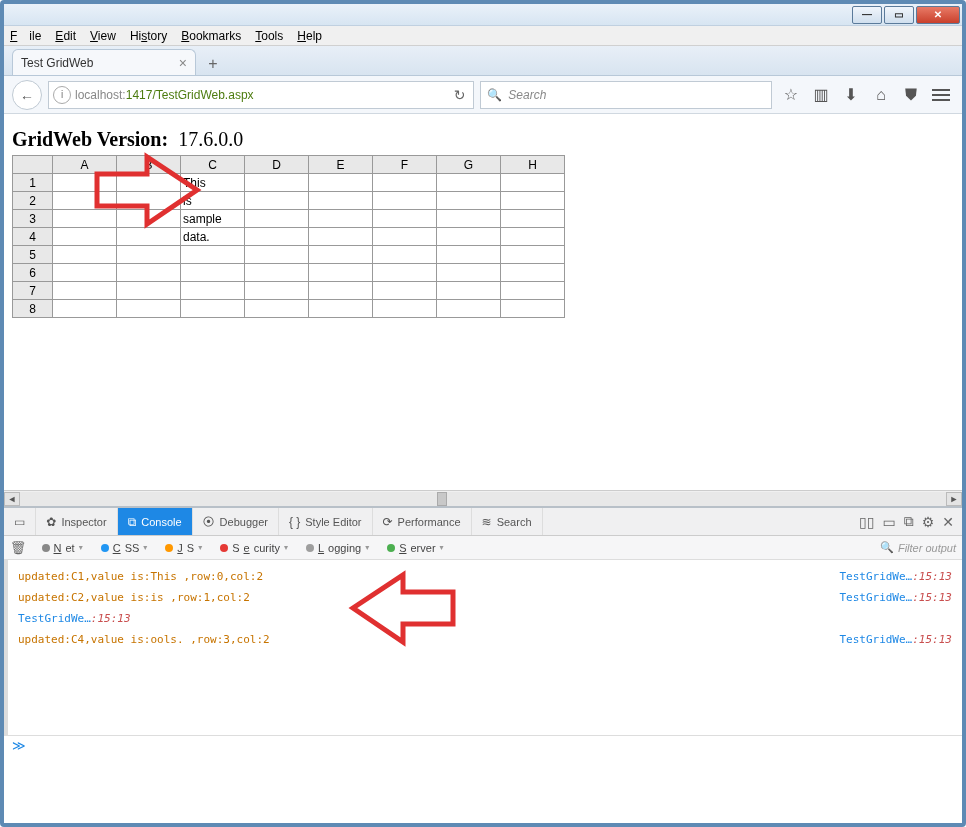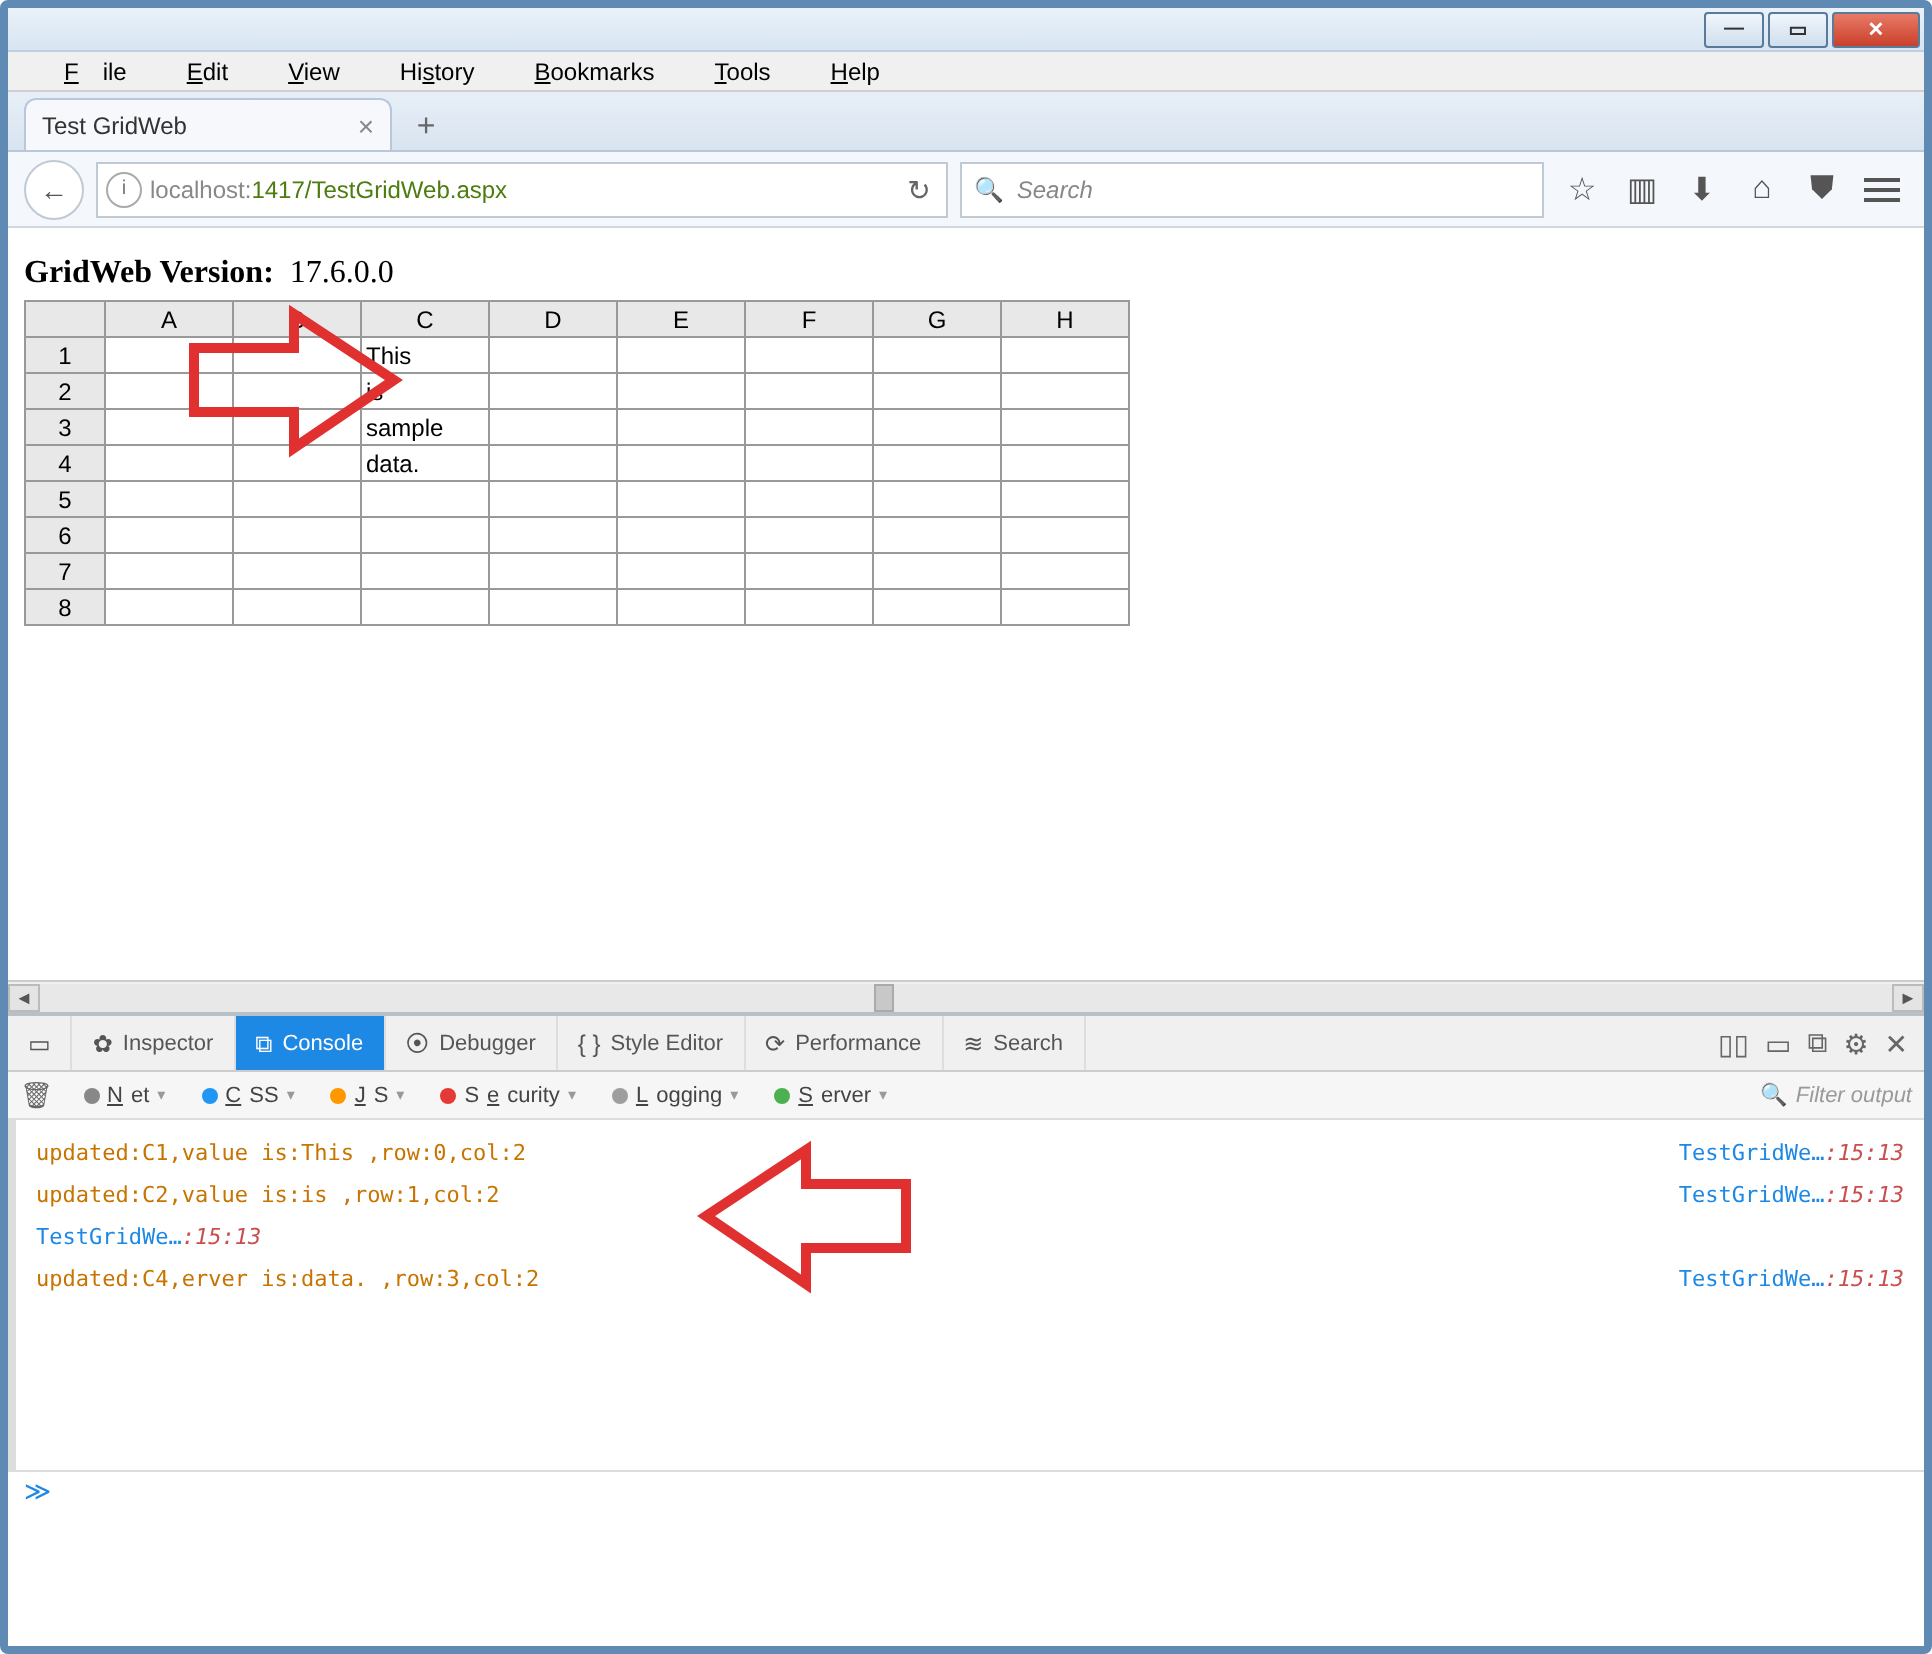--- a/index.html
+++ b/index.html
@@ -6,21 +6,21 @@
 body { font-family: "Segoe UI", Tahoma, sans-serif; font-size: 12px; background: #fff; width: 966px; height: 827px; position: relative; border: 4px solid #5e8ab4; border-radius: 4px; overflow: hidden; }
 
 
 .titlebar { height: 22px; background: linear-gradient(to bottom, #eaf1f9, #d7e5f2); border-bottom: 1px solid #c0d0e0; display: flex; align-items: center; justify-content: flex-end; padding: 0 2px; }
 .win-controls { display: flex; gap: 0; }
 .win-btn { width: 30px; height: 18px; border: 1px solid #5a7a9a; border-radius: 2px; margin-left: 2px; display: flex; align-items: center; justify-content: center; font-size: 10px; font-weight: bold; color: #333; background: linear-gradient(to bottom, #f0f5fb, #d0dfee); }
 .win-btn.close { background: linear-gradient(to bottom, #e87a66, #c9402c); color: #fff; width: 44px; }
 .win-btn.max { background: linear-gradient(to bottom, #f0f5fb, #d0dfee); }
 
 
-.menubar { height: 20px; background: #f0f0f0; display: flex; align-items: center; padding: 0 22px; gap: 18px; border-bottom: 1px solid #d0d0d0; }
+.menubar { height: 20px; background: #f0f0f0; display: flex; align-items: center; padding: 0 0; gap: 2px; border-bottom: 1px solid #d0d0d0; }
 .menubar span { padding: 2px 6px; cursor: default; }
 .menubar span u { text-decoration: underline; }
 
 
 .tabstrip { height: 30px; background: linear-gradient(to bottom, #e8eff7, #d8e4f0); display: flex; align-items: flex-end; padding: 0 8px; border-bottom: 1px solid #b8c8d8; }
 .tab { background: #f6f8fb; border: 1px solid #b8c8d8; border-bottom: none; border-radius: 6px 6px 0 0; height: 26px; width: 184px; display: flex; align-items: center; padding: 0 8px; font-size: 12px; color: #333; position: relative; }
 .tab .tab-close { margin-left: auto; font-size: 14px; color: #888; }
 .newtab { width: 26px; height: 22px; margin-left: 4px; display: flex; align-items: center; justify-content: center; color: #666; font-size: 16px; }
 
 
@@ -33,21 +33,21 @@
 .urlbar .reload { color: #666; font-size: 14px; padding: 0 4px; }
 .searchbar { flex: 1; height: 28px; border: 1px solid #c0cad4; background: #fff; display: flex; align-items: center; padding: 0 6px; color: #888; font-style: italic; }
 .searchbar .mag { font-style: normal; margin-right: 6px; color: #888; }
 .toolbar-icons { display: flex; gap: 12px; align-items: center; color: #555; font-size: 16px; padding: 0 4px; }
 .toolbar-icons span { width: 18px; text-align: center; }
 .hamburger { width: 20px; display: flex; flex-direction: column; gap: 3px; }
 .hamburger div { height: 2px; background: #555; }
 
 
 .content { padding: 14px 8px 0 8px; height: 392px; overflow: hidden; position: relative; }
-.version-line { font-family: "Times New Roman", serif; font-size: 16px; margin-bottom: 4px; }
+.version-line { font-family: "Times New Roman", serif; font-size: 20px; margin-bottom: 4px; }
 .version-line b { font-weight: bold; }
 
 
 .grid { border-collapse: collapse; }
 .grid th, .grid td { border: 1px solid #999; font-size: 12px; font-family: Tahoma, sans-serif; height: 18px; padding: 0 2px; }
 .grid th { background: #e8e8e8; font-weight: normal; text-align: center; }
 .grid .rowhdr { background: #e8e8e8; text-align: center; width: 40px; }
 .grid .corner { background: #e8e8e8; width: 40px; }
 .grid td.cell { background: #fff; width: 64px; text-align: left; }
 
@@ -326,21 +326,21 @@
         <span class="src">TestGridWe…<span class="time">:15:13</span></span>
       </div>
       <div class="log-line">
         <span>updated:C2,value is:is ,row:1,col:2</span>
         <span class="src">TestGridWe…<span class="time">:15:13</span></span>
       </div>
       <div class="log-line">
         <span class="src">TestGridWe…<span class="time">:15:13</span></span>
       </div>
       <div class="log-line">
-        <span>updated:C4,erver is:data. ,row:3,col:2</span>
+        <span>updated:C4,value is:ools. ,row:3,col:2</span>
         <span class="src">TestGridWe…<span class="time">:15:13</span></span>
       </div>
       <svg class="arrow-svg" style="left:340px; top:10px;" width="110" height="80">
       <polygon points="105,22 55,22 55,5 5,38 55,72 55,54 105,54" fill="none" stroke="#e03030" stroke-width="5"></polygon>
     </svg>
   </div>
 
   <div class="dt-prompt">≫</div>
 </div>
 

